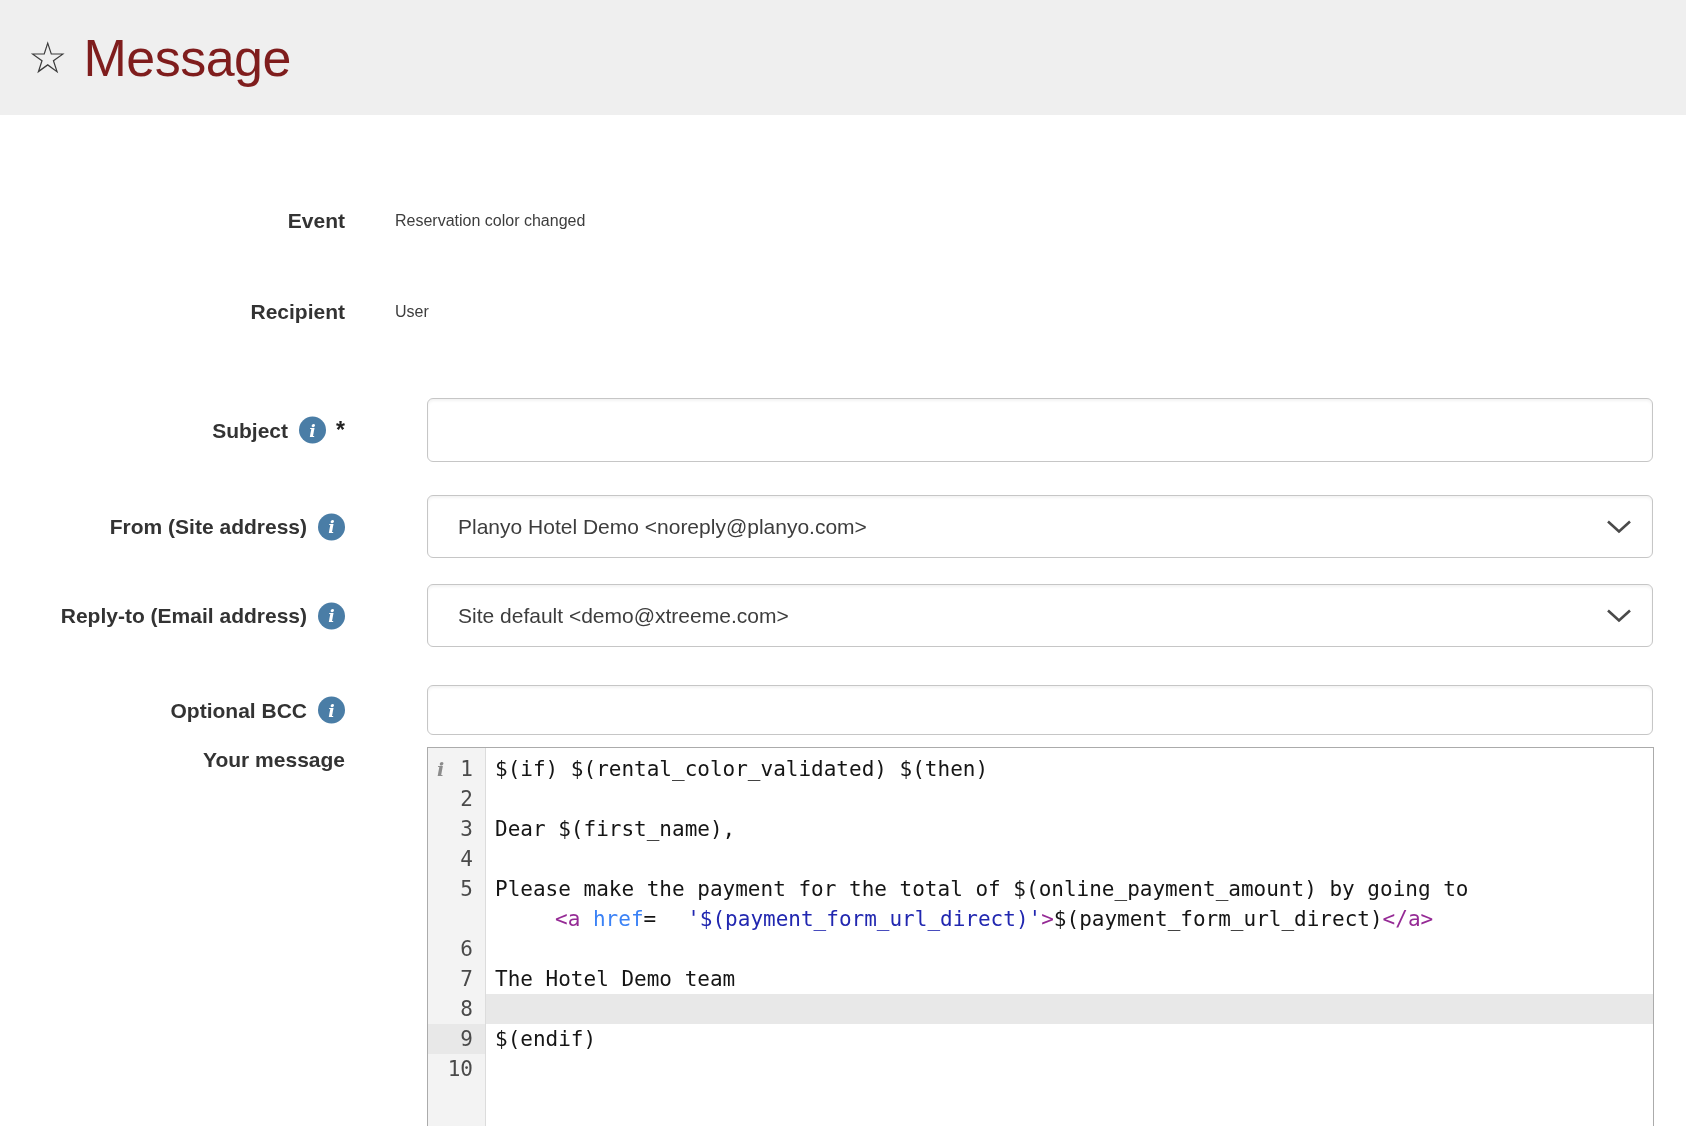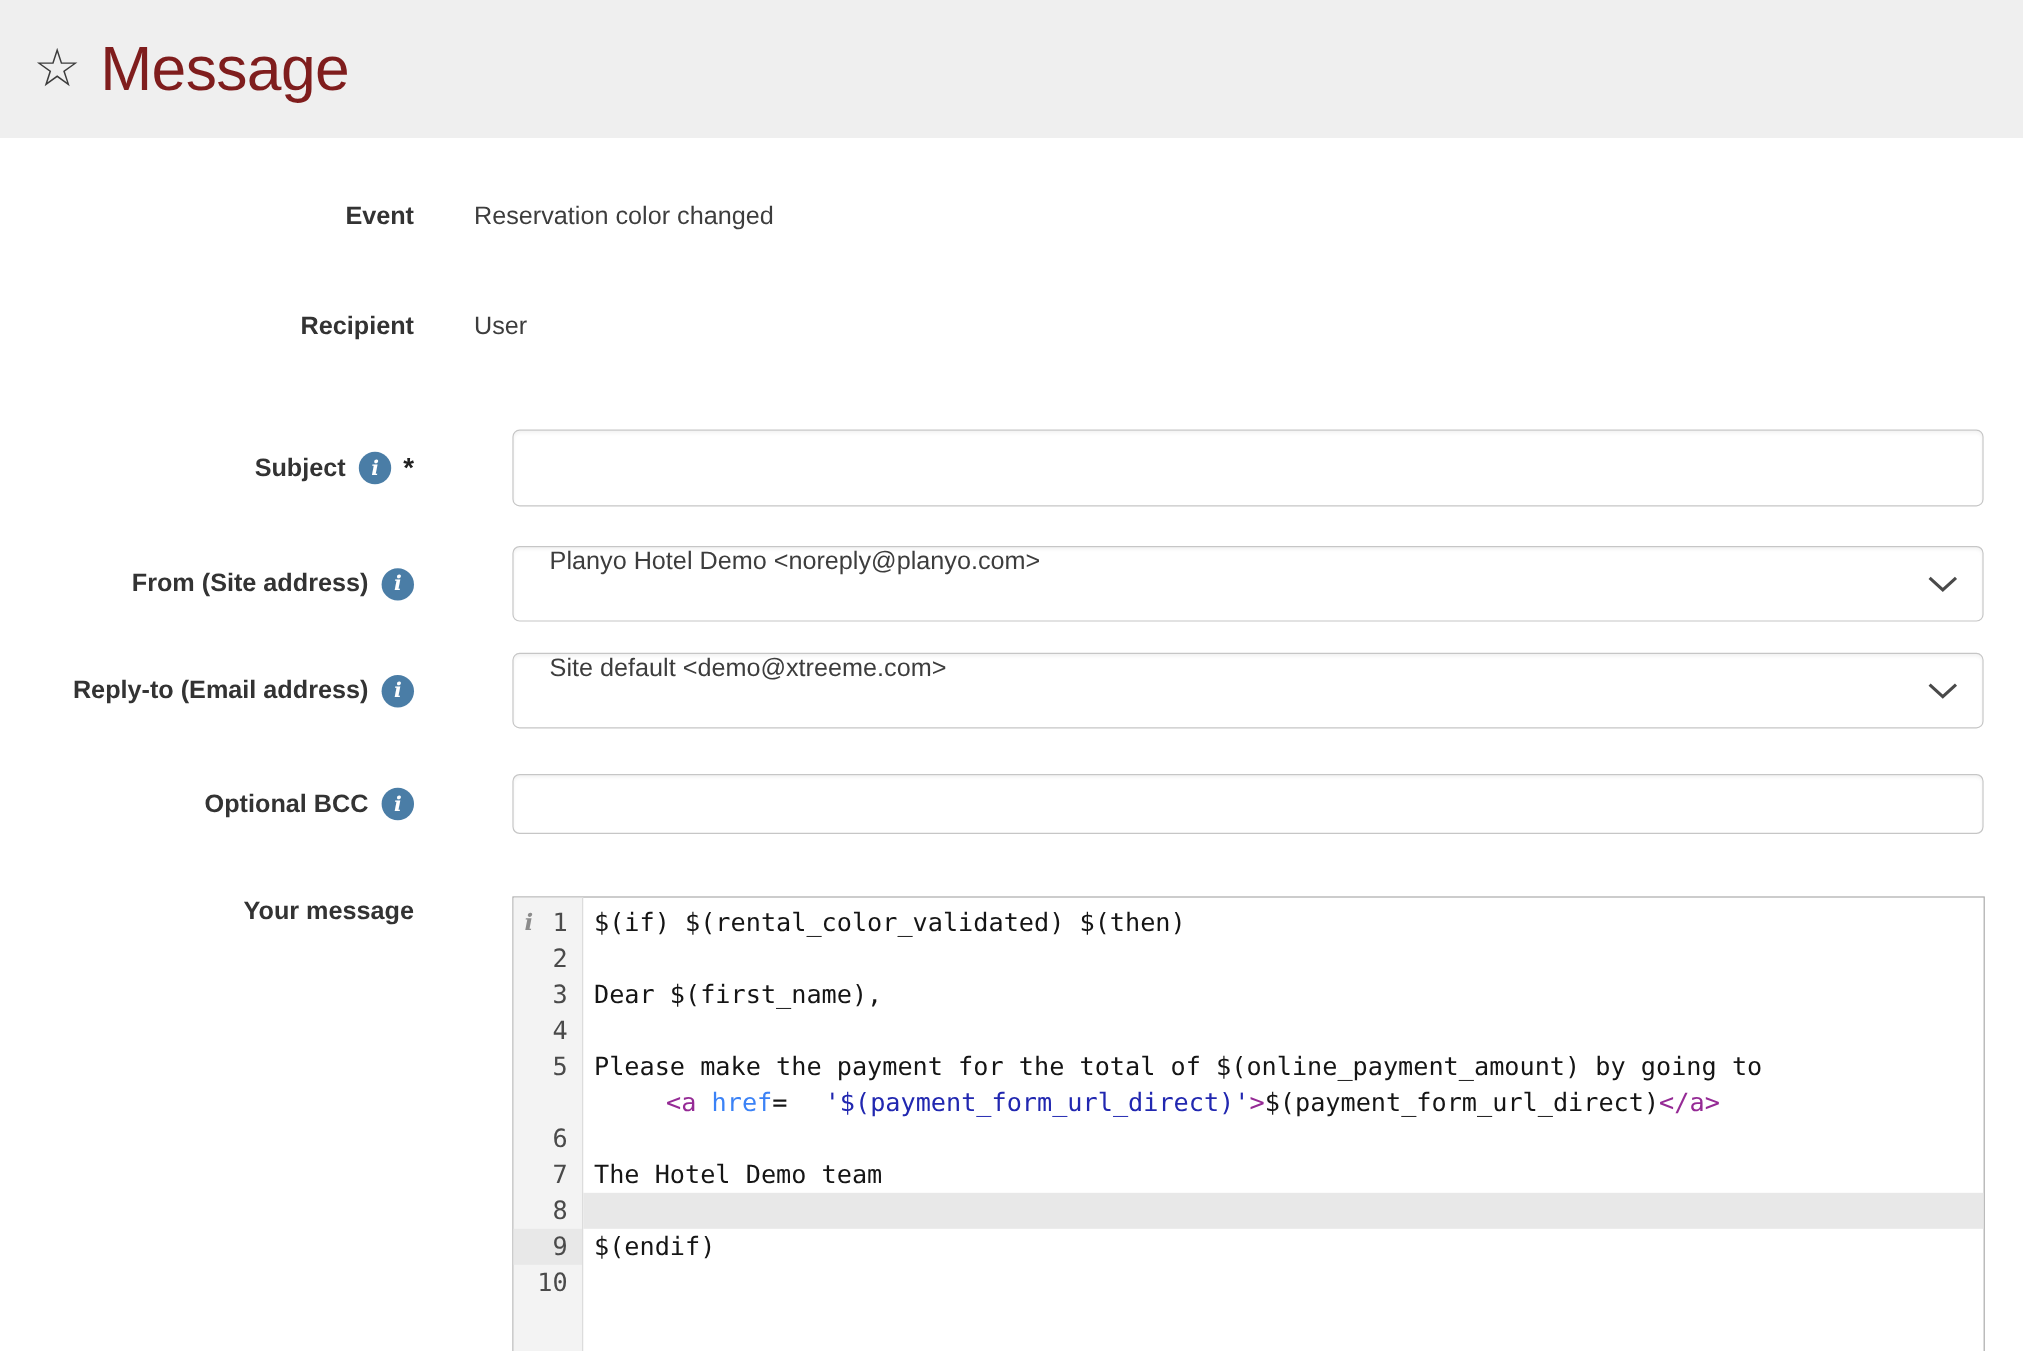--- a/index.html
+++ b/index.html
@@ -6,37 +6,37 @@
   body { font-family:"Liberation Sans", sans-serif; background:#fff; }
   .page { position:relative; width:1686px; height:1126px; background:#ffffff; overflow:hidden; }
 
   
   .header { position:absolute; top:0; left:0; width:1686px; height:115px; background:#efefef;
             display:flex; align-items:center; padding-left:28px; }
   .header .star { font-size:44px; color:#3c3c3c; margin-right:16px; line-height:1; }
   .header .title { font-size:52px; color:#7f1d1d; font-weight:400; letter-spacing:-0.5px; }
 
   
-  .row { position:absolute; left:0; width:1686px; }
+  .row { position:absolute; left:0; width:1686px;margin-top:40px; }
   .label { position:absolute; left:0; top:50%; transform:translateY(-50%); width:345px;
            display:flex; justify-content:flex-end; align-items:center; gap:11px;
            font-weight:700; font-size:21px; color:#333; white-space:nowrap; }
   .value-text { position:absolute; left:395px; top:50%; transform:translateY(-50%);
-                font-size:21px; color:#3d3d3d; }
+                font-size:16px; color:#3d3d3d; }
   .info-icon { width:27px; height:27px; border-radius:50%; background:#4a7da6; color:#fff;
                display:flex; align-items:center; justify-content:center; flex:0 0 auto;
                font-family:"DejaVu Serif", serif; font-style:italic; font-weight:700; font-size:17px; }
   .required { font-size:23px; font-weight:700; color:#222; margin-left:-1px; }
 
   .box { position:absolute; left:427px; top:0; width:1226px; height:100%;
          background:#fff; border:1px solid #c6c6c6; border-radius:6px;
          box-shadow: inset 0 2px 3px rgba(0,0,0,0.05); }
   input.box { padding:0 28px; font-size:21px; color:#333; outline:none;
               font-family:"Liberation Sans", sans-serif; }
-  .select-box { display:flex; padding:0 30px; font-size:21px; color:#3d3d3d; cursor:pointer; }
+  .select-box { display:flex; align-items:center; padding:0 30px; font-size:21px; color:#3d3d3d; cursor:pointer; }
   .select-box .chevron { position:absolute; right:20px; top:50%; transform:translateY(-50%); display:flex; }
 
   .row-event    { top:166px; height:30px; }
   .row-recipient{ top:257px; height:30px; }
   .row-subject  { top:358px; height:64px; }
   .row-from     { top:455px; height:63px; }
   .row-replyto  { top:544px; height:63px;border-radius:24px; }
   .row-bcc      { top:645px; height:50px; }
 
   .message-label { position:absolute; top:760px; }

